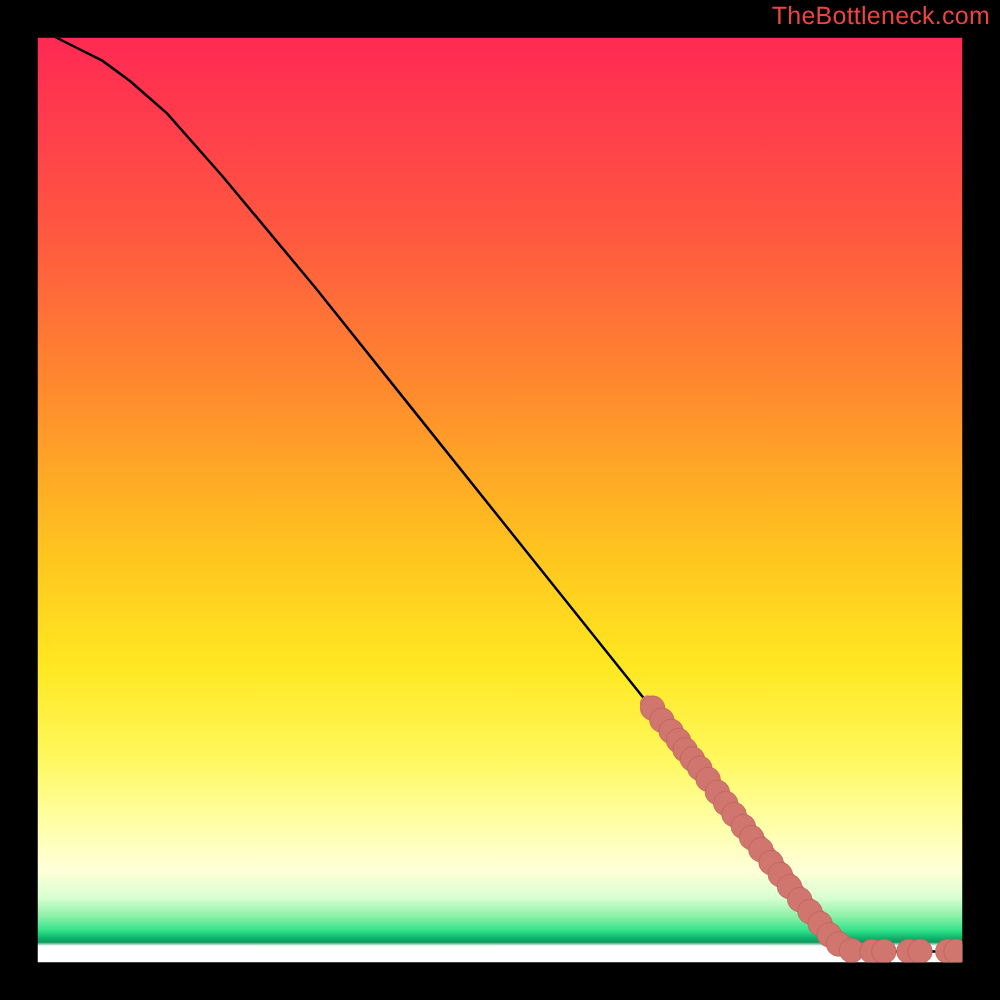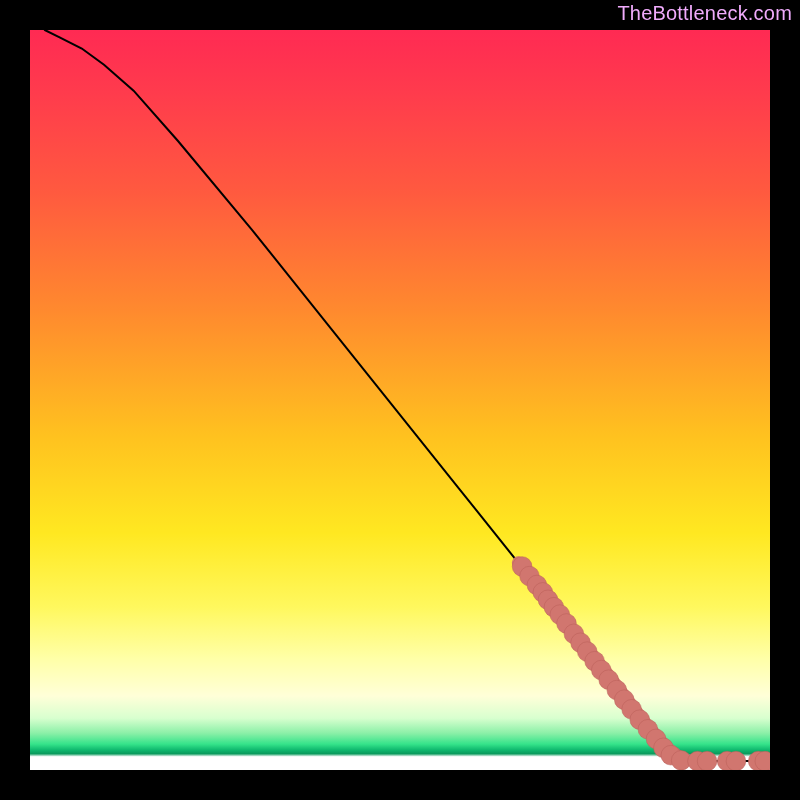--- a/index.html
+++ b/index.html
@@ -16,21 +16,21 @@
     left: 0;
     top: 0;
     width: 800px;
     height: 800px;
     background: #000;
   }
   .watermark {
     position: absolute;
     top: 2px;
     right: 8px;
-    color: #f0abfc;
+    color: #ef4444;
     font-size: 20px;
     font-weight: 500;
     letter-spacing: 0.2px;
     z-index: 50;
   }
   .plot {
     position: absolute;
     left: 30px;
     top: 30px;
     width: 740px;

